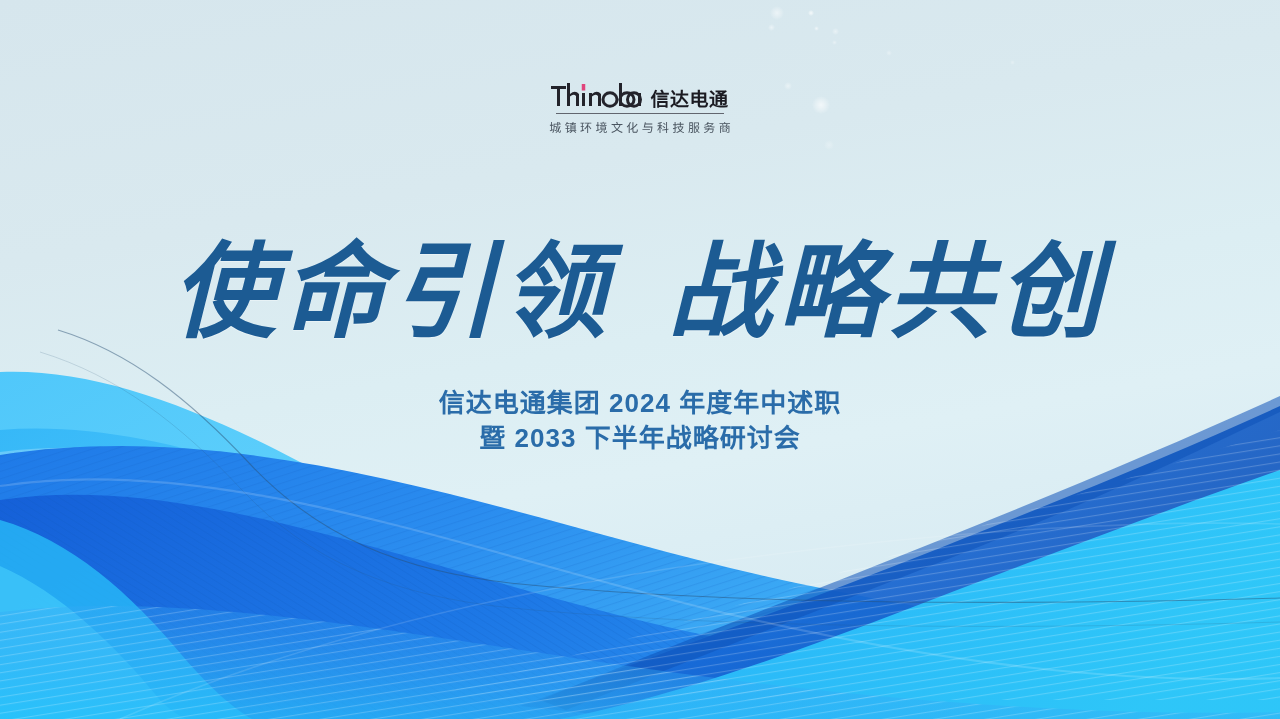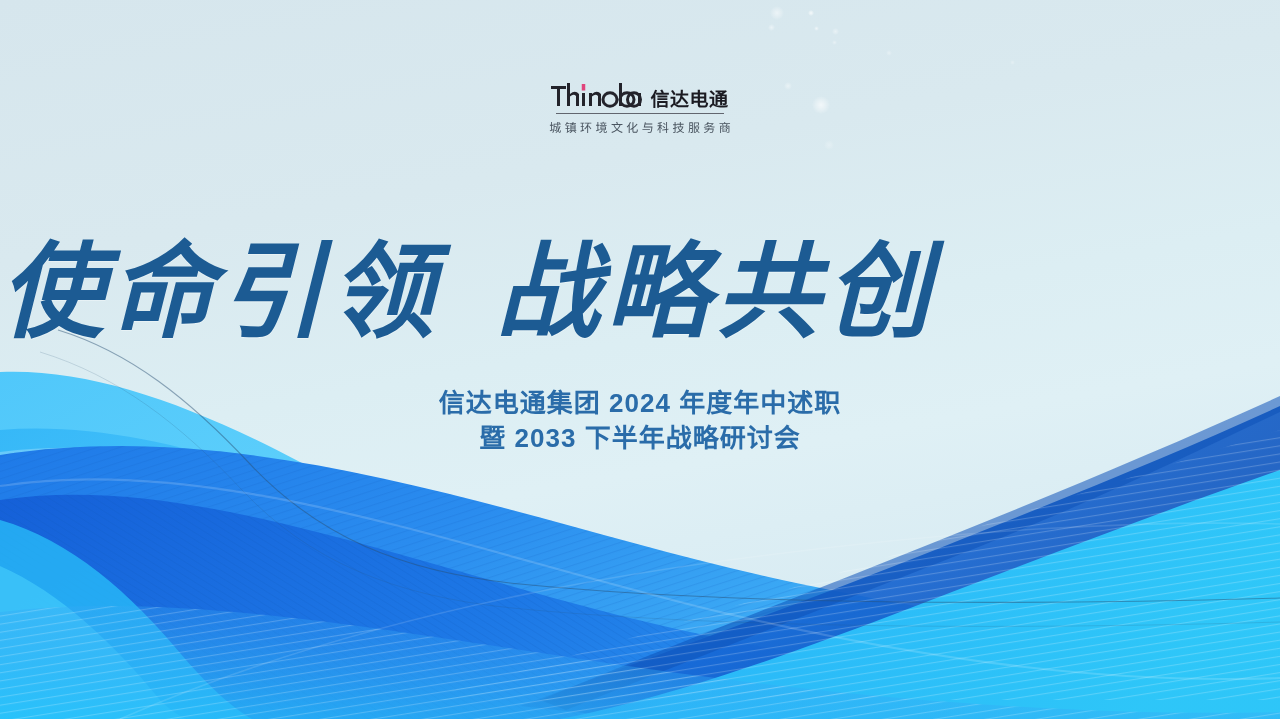--- a/index.html
+++ b/index.html
@@ -42,21 +42,21 @@
   .logo-tag{
     margin-top:4px;font-size:12px;color:#4a5560;
     letter-spacing:3.4px;text-indent:3.4px;
     font-family:"Liberation Sans","DejaVu Sans",sans-serif;
     white-space:nowrap;
   }
 
   
   #headline{
     position:absolute;left:0;right:0;top:236px;
-    text-align:left;
+    text-align:center;
     color:#1c5b93;
     font-family:"DejaVu Serif","Liberation Serif",serif;
     font-weight:700;font-style:italic;
     font-size:104px;line-height:112px;
     letter-spacing:6px;
     white-space:nowrap;
     text-shadow:0 1px 0 rgba(255,255,255,.35);
   }
   #headline .gap{display:inline-block;width:56px;}
 

